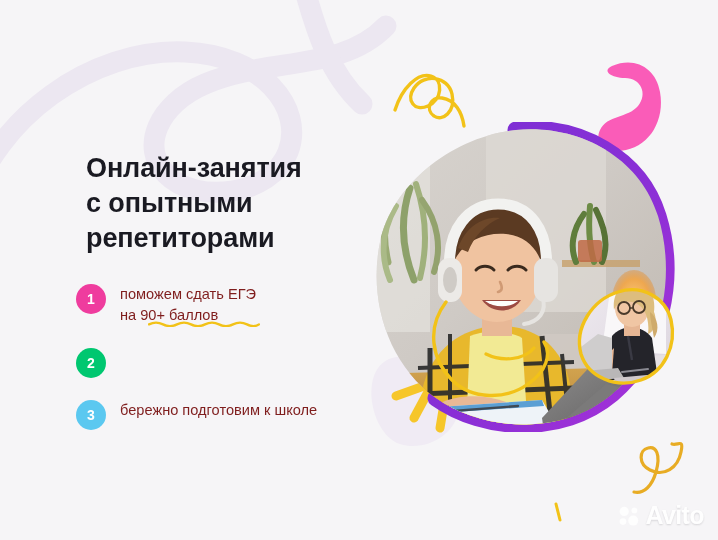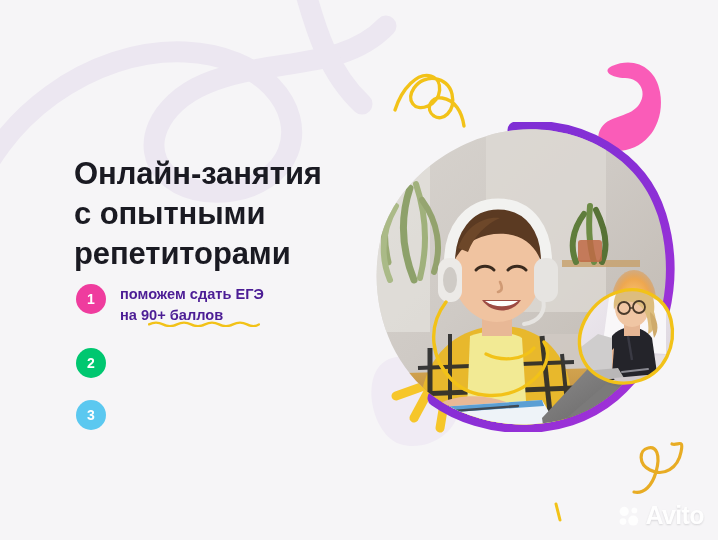--- a/index.html
+++ b/index.html
@@ -28,24 +28,24 @@
     left: 0;
     top: 0;
     width: 718px;
     height: 540px;
     pointer-events: none;
   }
 
   
   .headline {
     position: absolute;
-    left: 74px;
+    left: 86px;
     top: 133px;
     width: 300px;
-    font-size: 31px;
+    font-size: 27px;
     line-height: 1.30;
     font-weight: 700;
     color: #1a1a22;
     letter-spacing: -0.1px;
     white-space: pre-line;
   }
 
   
   .benefits {
     position: absolute;
@@ -71,22 +71,22 @@
     display: flex;
     align-items: center;
     justify-content: center;
     margin-right: 14px;
     margin-top: 1px;
   }
 
   .benefit-text {
     font-size: 14.6px;
     line-height: 1.44;
-    color: #4c1d95;
-    font-weight: 700;
+    color: #7f1d1d;
+    font-weight: 400;
     white-space: pre-line;
     position: relative;
     padding-top: 1px;
   }
 
   
   .wave-underline {
     position: absolute;
     left: 28px;
     bottom: -1px;
@@ -187,20 +187,21 @@
         </svg>
       </div>
     </div>
 
     <div class="benefit-row">
       <div class="badge" style="background:#00c770">2</div>
     </div>
 
     <div class="benefit-row">
       <div class="badge" style="background:#5bc8f0">3</div>
+      <div class="benefit-text">бережно подготовим к школе</div>
     </div>
 
   </div>
 
   <div class="hero-wrap">
     <svg viewBox="0 0 314 310" width="314" height="310" xmlns="http://www.w3.org/2000/svg">
       <defs>
 
         <clipPath id="blobClip">
           <path d="M 150 8

